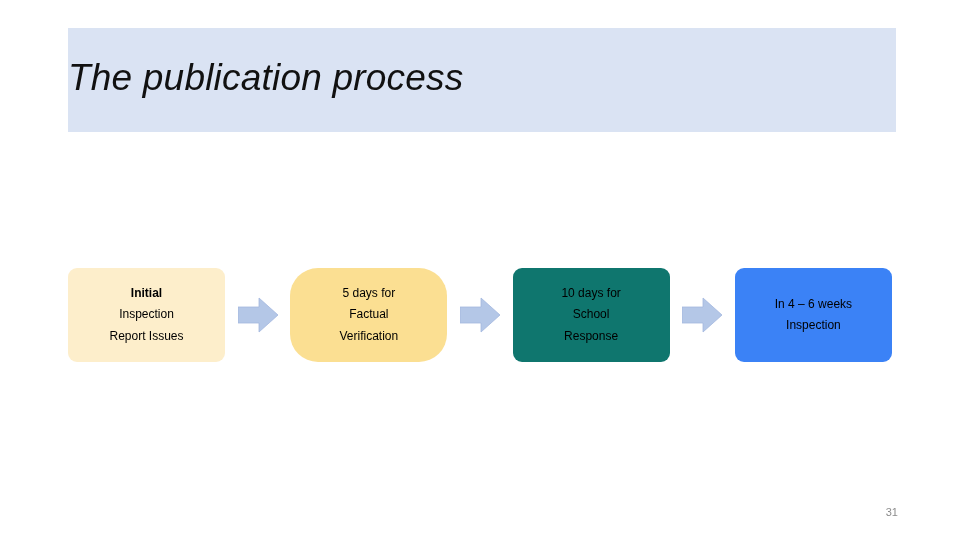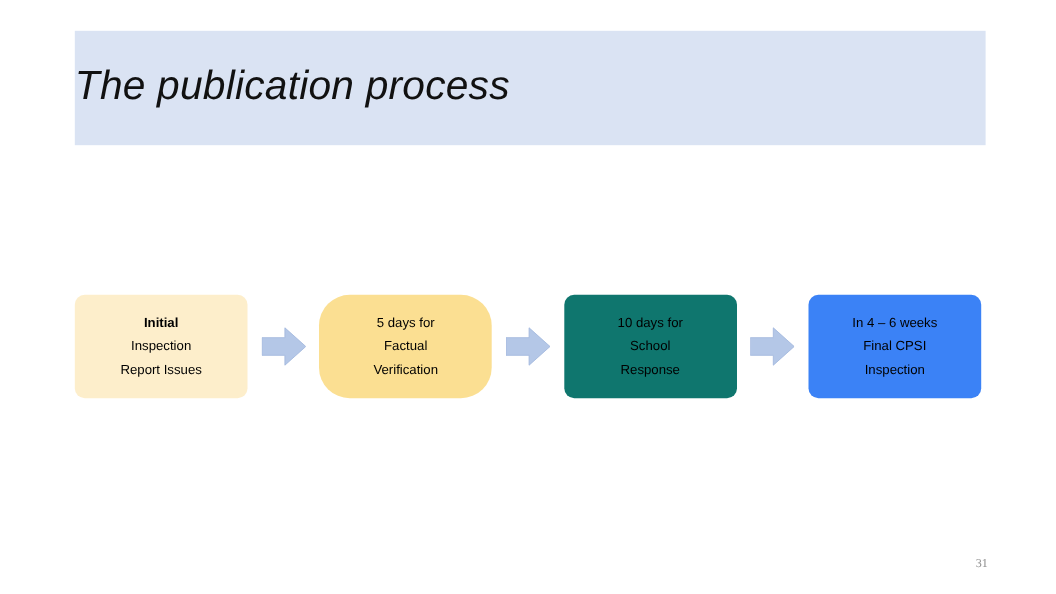--- a/index.html
+++ b/index.html
@@ -91,21 +91,20 @@
   }
 
   
   .slide-number {
     position: absolute;
     right: 62px;
     top: 506px;
     font-size: 11px;
     color: #8c8c8c;
     text-align: right;
-    font-family: Liberation Serif, serif;
   }
 </style>
 </head>
 <body>
 
 <div class="title-banner">
   <div class="title-text">The publication process</div>
 </div>
 
 <div class="flow">
@@ -135,19 +134,18 @@
     <span class="line">School</span>
     <span class="line">Response</span>
   </div>
 
   <svg class="arrow" viewBox="0 0 40 36">
     <polygon points="0,10 21,10 21,1 40,18 21,35 21,26 0,26" fill="#b4c7e7" stroke="#a3b8de" stroke-width="0.8"></polygon>
   </svg>
 
   <div class="step-box fill-4">
     <span class="line">In 4 – 6 weeks</span>
-    <span class="line">Final CPSI</span>
     <span class="line">Inspection</span>
   </div>
 
 </div>
 
 <div class="slide-number">31</div>
 
 </body></html>

